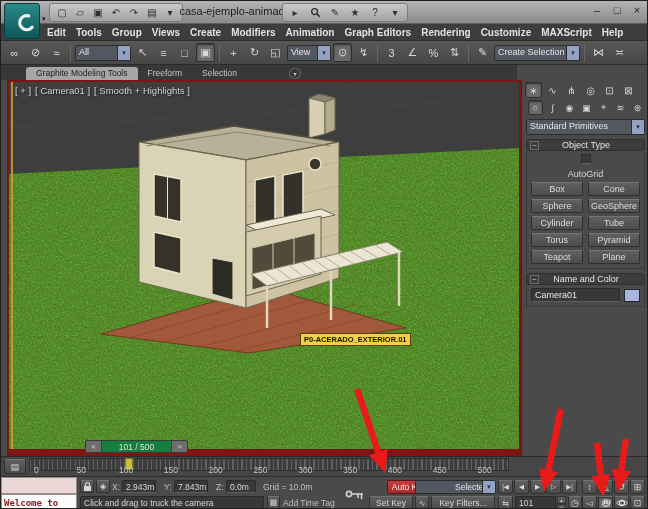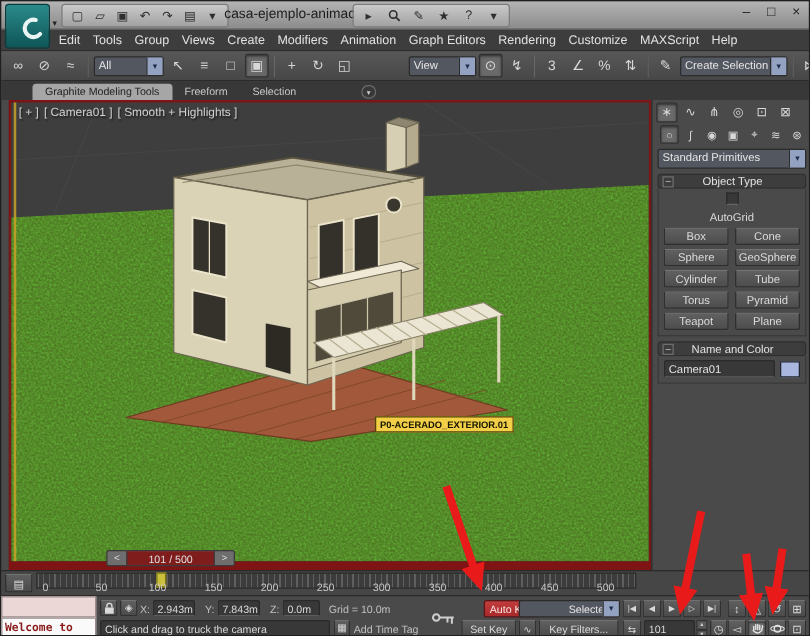--- a/index.html
+++ b/index.html
@@ -23,56 +23,56 @@
   .qat .ic, .tright .ic { width:14px; height:14px; display:flex; align-items:center; justify-content:center;
     font-size:10px; color:#2e2e2e; }
   .win-title { left:130px; top:4px; width:240px; text-align:center; font-size:11px; color:#1c1c1c; }
   .tright { left:281px; top:2px; height:19px; padding:0 5px; display:flex; gap:6px; align-items:center;
     background:linear-gradient(#c9c9c9,#a2a2a2); border:1px solid #7d7d7d; border-radius:3px; }
   .win-btns { right:4px; top:3px; display:flex; gap:8px; }
   .win-btns span { font-size:11px; color:#222; width:12px; text-align:center; }
 
   
   .menu-bar { left:0; top:23px; width:648px; height:17px; background:#3d3d3d;
-    border-bottom:1px solid #2c2c2c; display:flex; align-items:center; gap:10px; padding-left:46px; }
+    border-bottom:1px solid #2c2c2c; display:flex; align-items:center; gap:10px; padding-left:46px;font-weight:bold; }
   .menu-bar span { font-size:10px; color:#e2e2e2; }
 
   
   .toolbar { left:0; top:40px; width:648px; height:24px; background:linear-gradient(#585858,#474747);
     border-bottom:1px solid #2a2a2a; display:flex; align-items:center; gap:2px; padding-left:4px; }
   .tb-ic { width:19px; height:19px; display:flex; align-items:center; justify-content:center;
     font-size:11px; color:#d8d8d8; border:1px solid transparent; border-radius:2px; flex:none; }
   .tb-ic.on { background:#6a6a6a; border:1px solid #303030; box-shadow:inset 0 1px 2px #2e2e2e; }
   .sep { width:1px; height:18px; background:#2e2e2e; border-right:1px solid #686868; margin:0 2px; flex:none; }
   .dd { display:flex; height:16px; border:1px solid #2b2b2b; background:#535760; border-radius:2px; flex:none; }
   .dd-val { padding:1px 3px; font-size:9px; color:#e6e6e6; overflow:hidden; white-space:nowrap; flex:1; }
   .dd-btn { width:13px; background:var(--dropdown-accent); color:#1d2c4d; font-size:7px;
     display:flex; align-items:center; justify-content:center; border-left:1px solid #2b2b2b; }
-  .w-all { width:56px; } .w-view { width:54px;margin-left:40px; } .w-sets { width:86px; }
-
-  
-  .ribbon { left:0; top:64px; width:648px; height:15px; background:#383838; display:flex; align-items:flex-end; padding-left:25px; }
+  .w-all { width:56px; } .w-view { width:44px; } .w-sets { width:86px; }
+
+  
+  .ribbon { left:0; top:64px; width:516px; height:15px; background:#383838; display:flex; align-items:flex-end; padding-left:25px; }
   .rtab { font-size:8.5px; padding:1px 10px 2px; color:#c8c8c8; border-radius:3px 3px 0 0; }
   .rtab.active { background:#a6a6a6; color:#1d1d1d; }
   .ribbon-dd { width:12px; height:11px; margin:0 0 1px 42px; border:1px solid #6a6a6a; border-radius:6px;
     display:flex; align-items:center; justify-content:center; font-size:6px; color:#ccc; }
 
   
   .viewport { left:6px; top:79px; width:514px; height:376px; background:#3e3e3e;
     border:2px solid var(--viewport-border); border-bottom:7px solid var(--viewport-border); }
   .scene { position:absolute; left:0; top:0; width:510px; height:367px; }
   .vp-accent { position:absolute; left:2px; top:0; width:2px; height:367px; background:#c9a227; opacity:.85; z-index:3; }
   .vp-label { position:absolute; left:6px; top:3px; z-index:4; display:flex; gap:4px;
     font-size:9.5px; color:#d2d2d2; text-shadow:1px 1px 1px #222; }
   .tooltip { left:299px; top:332px; z-index:40; background:var(--tooltip-bg); border:1px solid #55430a;
     font-size:7.5px; font-weight:bold; color:#141400; padding:1px 3px; white-space:nowrap; }
   .time-slider { left:84px; top:439px; width:103px; height:13px; z-index:30; display:flex;
     background:#6e6e6e; border:1px solid #3a3a3a; border-radius:2px; }
   .ts-btn { width:15px; font-size:8px; color:#ddd; display:flex; align-items:center; justify-content:center; }
-  .ts-val { flex:1; background:#7f1d1d; border-left:1px solid #3c3c3c; border-right:1px solid #3c3c3c;
+  .ts-val { flex:1; background:#15803d; border-left:1px solid #3c3c3c; border-right:1px solid #3c3c3c;
     font-size:8.5px; color:#e0e0e0; display:flex; align-items:center; justify-content:center; }
 
   
   .cmd { left:520px; top:79px; width:128px; height:376px; background:#4a4a4a; border-left:1px solid #2d2d2d; }
   .cmd-tabs { display:flex; gap:2px; padding:2px 0 1px 3px; }
   .cmd-tabs .tb-ic { width:17px; height:16px; font-size:10px; }
   .cmd-sub { display:flex; gap:2px; padding:1px 0 2px 6px; }
   .cmd-sub .tb-ic { width:15px; height:15px; font-size:9px; }
   .cmd-dd { margin:2px 4px 4px; height:16px; }
   .rollout-h { margin:4px 4px 0; height:12px; background:#3d3d3d; border:1px solid #2f2f2f; border-radius:3px;

